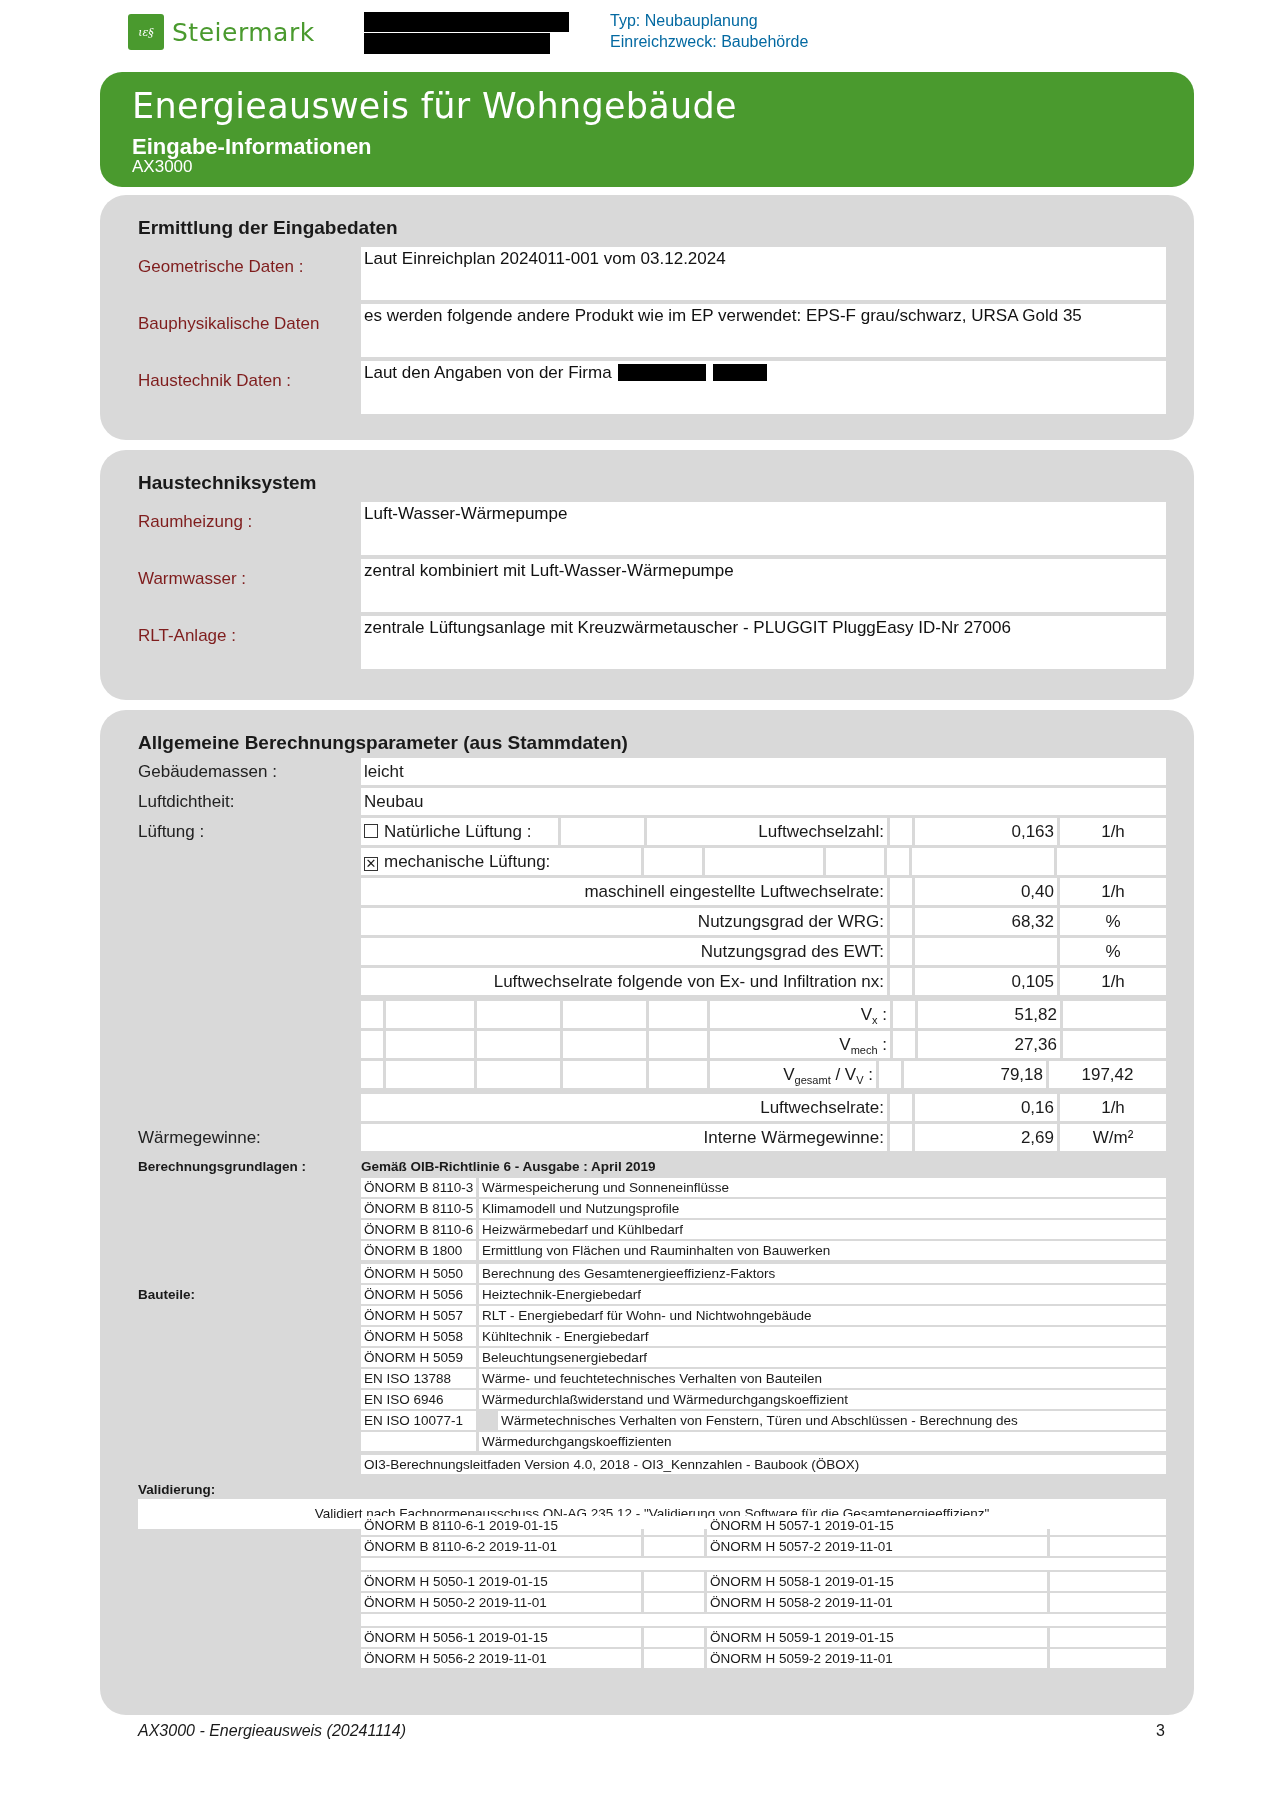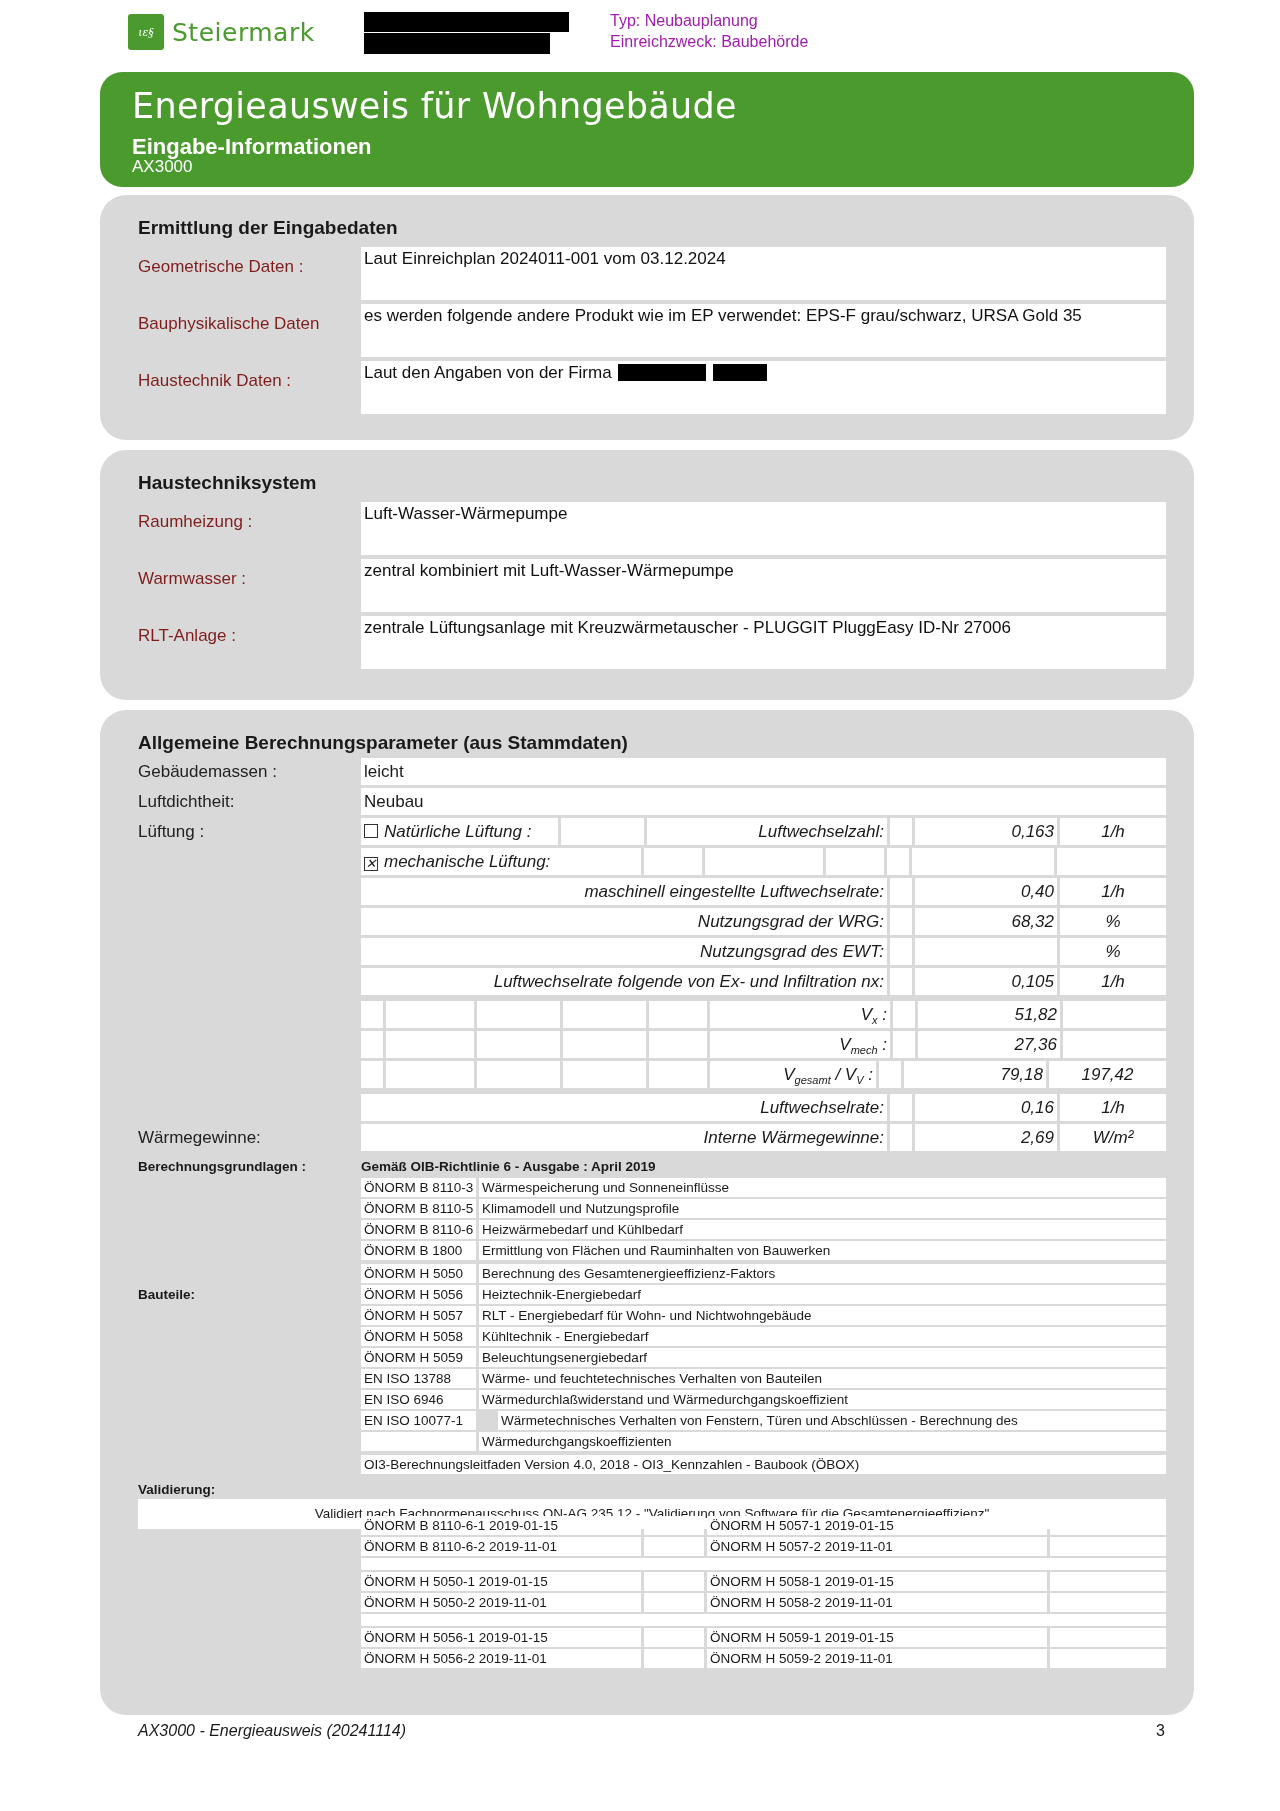--- a/index.html
+++ b/index.html
@@ -3,40 +3,40 @@
 <meta charset="utf-8">
 <style>
   * { box-sizing: border-box; margin: 0; padding: 0; }
   body { width: 1280px; height: 1811px; background: #ffffff; font-family: "Liberation Sans", sans-serif; color: #1a1a1a; position: relative; overflow: hidden; }
 
   
   .logo { position: absolute; left: 128px; top: 14px; display: flex; align-items: center; gap: 8px; }
   .logo-mark { width: 36px; height: 36px; background: #4a9a2e; border-radius: 3px; color: #fff; font-family: "DejaVu Serif", serif; font-style: italic; font-size: 11px; display: flex; align-items: center; justify-content: center; }
   .logo-text { font-family: "DejaVu Sans", sans-serif; font-size: 25px; color: #4a9a2e; letter-spacing: 0.5px; }
   .redact { position: absolute; background: #000; }
-  .meta { position: absolute; left: 610px; top: 10px; font-size: 16px; line-height: 21px; color: #a21caf; }
+  .meta { position: absolute; left: 610px; top: 10px; font-size: 16px; line-height: 21px; color: #0369a1; }
 
   
   .banner { position: absolute; left: 100px; top: 72px; width: 1094px; height: 115px; background: #4a9a2e; border-radius: 22px; color: #fff; padding: 14px 32px; }
   .banner h1 { font-family: "DejaVu Sans", sans-serif; font-weight: normal; font-size: 35px; letter-spacing: 0.3px; }
   .banner h2 { font-size: 22px; font-weight: bold; margin-top: 10px; line-height: 22px; }
   .banner .code { font-size: 17px; line-height: 17px; }
 
   
   .panel { position: absolute; left: 100px; width: 1094px; background: #d9d9d9; border-radius: 26px; padding: 22px 28px 0 38px; }
   .panel h3 { font-size: 19px; font-weight: bold; margin-bottom: 8px; }
   .frow { display: flex; margin-bottom: 4px; }
   .flabel { width: 223px; font-size: 17px; padding-top: 10px; color: #7f1d1d; }
   .fval { flex: 1; background: #fff; height: 53px; font-size: 17px; padding: 2px 3px; color: #111; }
 
   
   .arow { display: flex; height: 27px; margin-bottom: 3px; align-items: stretch; }
   .alabel { width: 223px; font-size: 17px; line-height: 27px; color: #222; }
   .acell { background: #fff; font-size: 17px; line-height: 27px; padding: 0 3px; }
-  .grid { flex: 1; display: flex; gap: 3px; font-style: italic; }
+  .grid { flex: 1; display: flex; gap: 3px; }
   .grid > div { background: #fff; font-size: 17px; line-height: 27px; padding: 0 3px; }
   .r { text-align: right; }
   .c { text-align: center; }
   .cb { display: inline-block; width: 14px; height: 14px; border: 1px solid #333; vertical-align: -1px; margin-right: 6px; font-size: 13px; line-height: 12px; text-align: center; }
   sub { font-size: 11px; }
 
   .small { font-size: 13.5px; }
   .srow { display: flex; height: 19px; margin-bottom: 2px; }
   .slabel { width: 223px; font-size: 13.5px; font-weight: bold; line-height: 19px; }
   .sgrid { flex: 1; display: flex; gap: 3px; }

